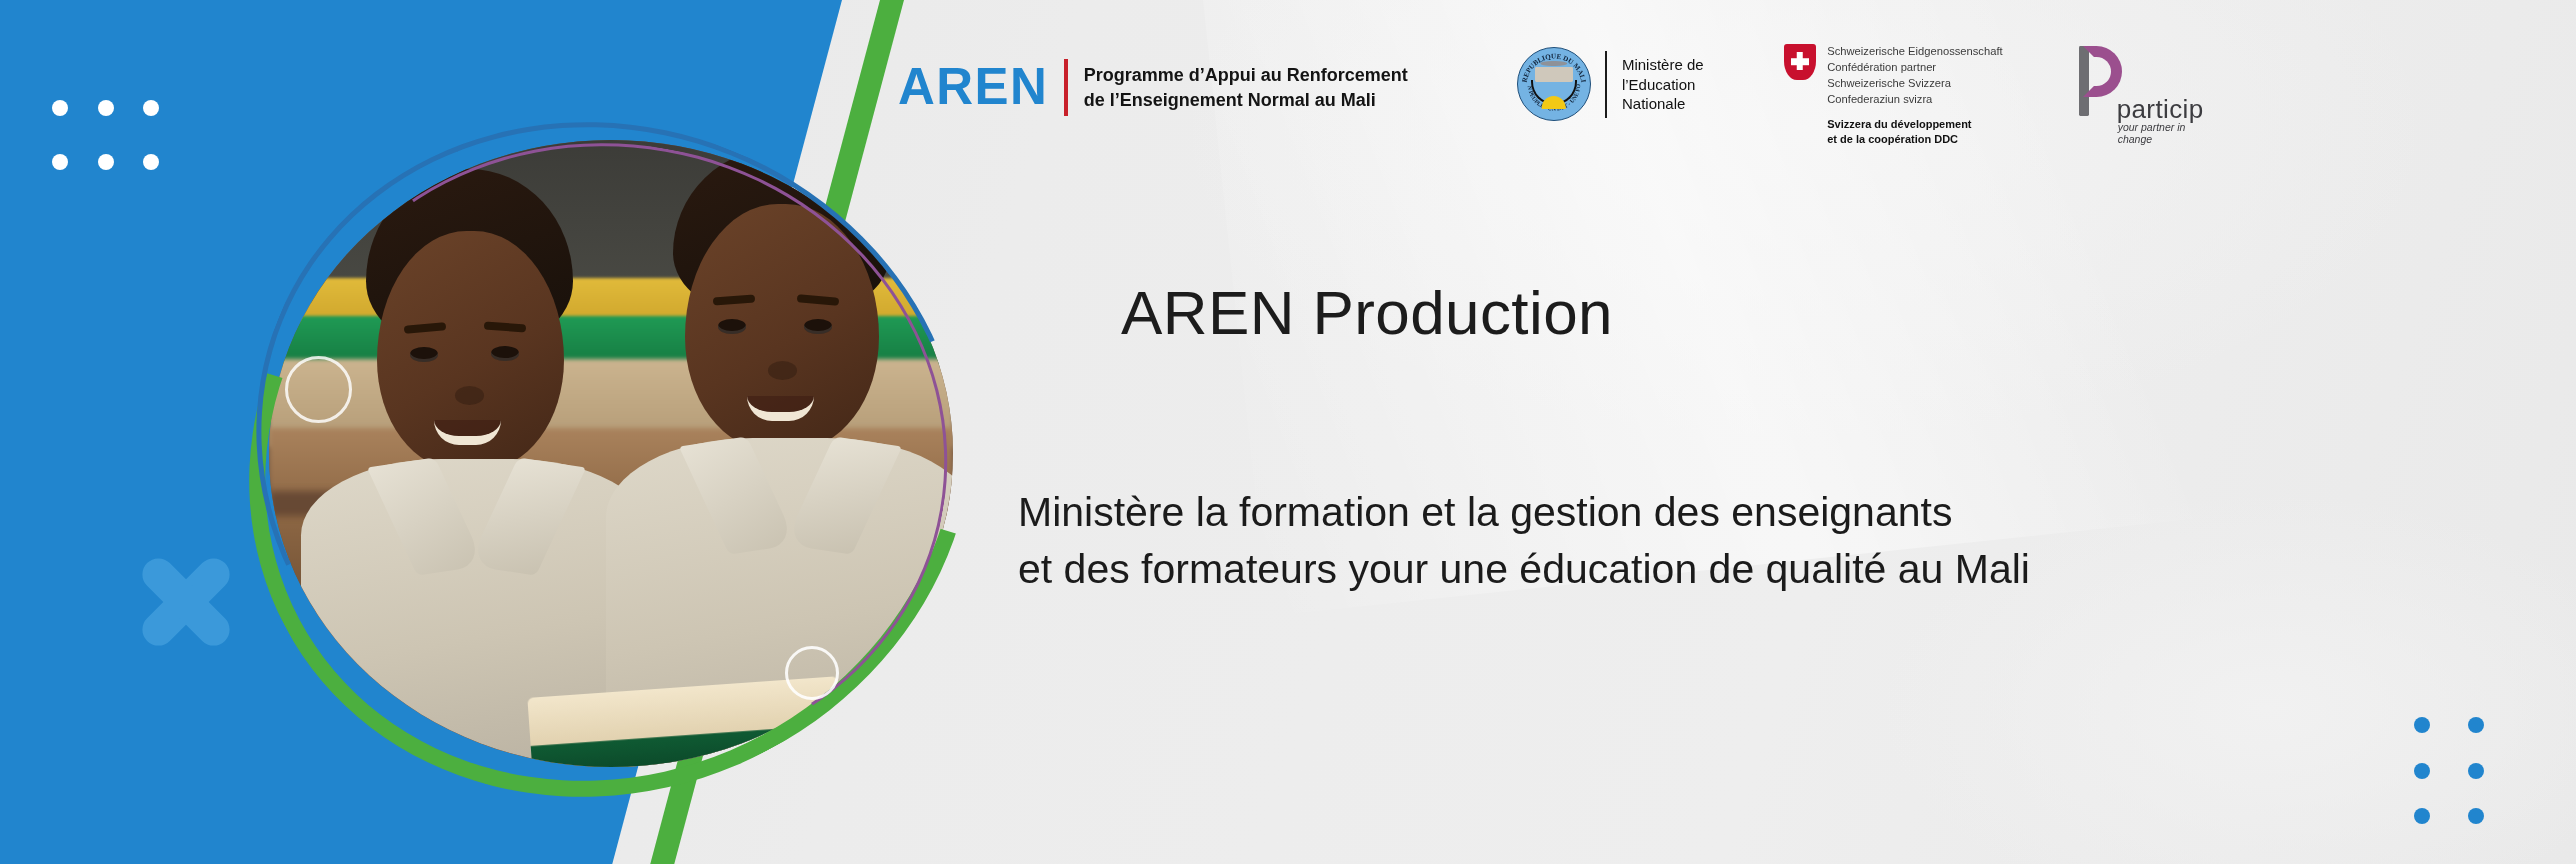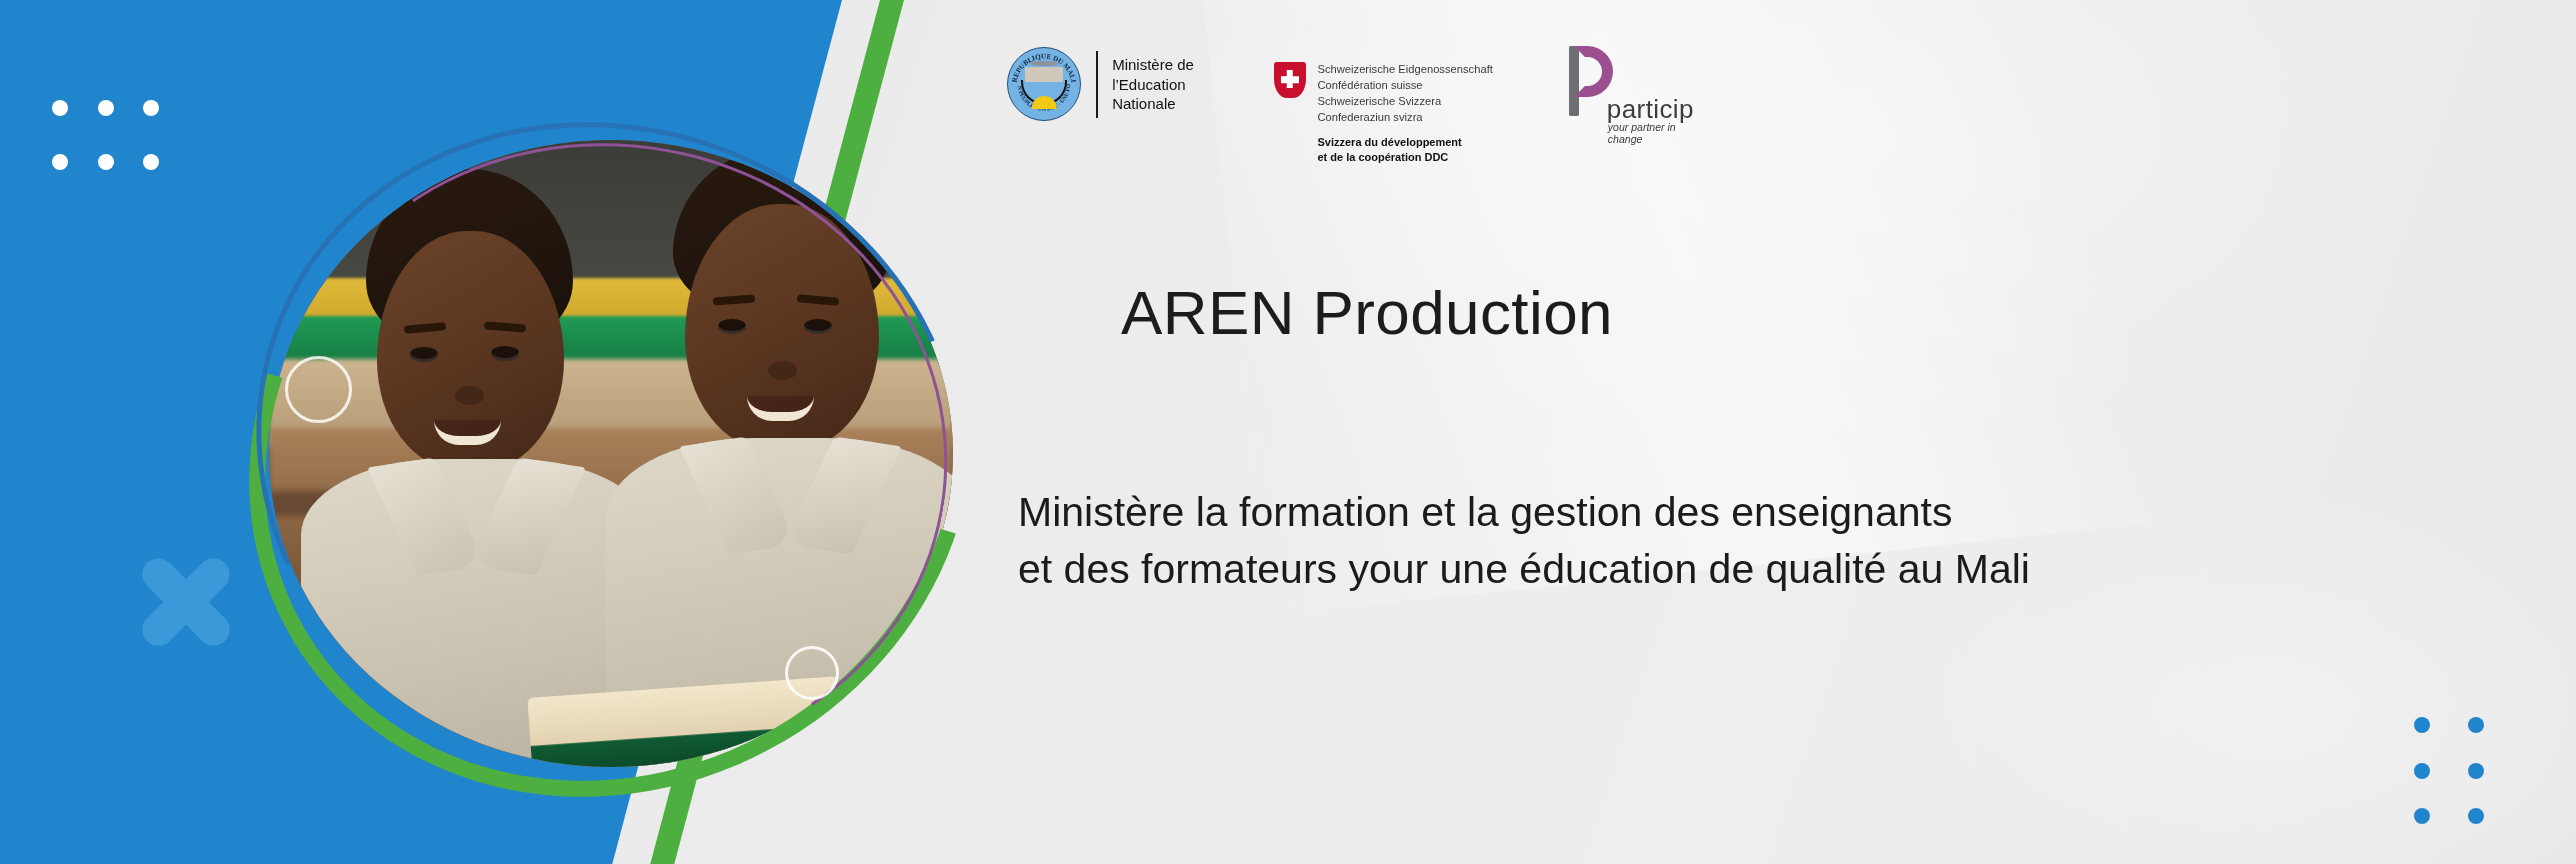--- a/index.html
+++ b/index.html
@@ -221,21 +221,21 @@
     width:24.6px; height:12.3px; background:#f2c915; border-radius:12.3px 12.3px 0 0;
   }
   .mali-seal .bow {
     position:absolute; left:50%; top:44%; transform:translateX(-50%);
     width:46px; height:24.6px; border:2.9px solid #111; border-top:none;
     border-radius:0 0 29px 29px;
   }
   .men-bar { width:2.2px; height:67px; background:#1b1b1b; margin:0 14.5px; }
   .men-text { font-size:15px; color:#111; line-height:1.3; font-family:"Liberation Sans", sans-serif; }
 
-  .swiss-logo { display:flex; align-items:flex-start; margin-left:80px; margin-top:19px; }
+  .swiss-logo { display:flex; align-items:flex-start; margin-left:80px; margin-top:1px; }
   .swiss-shield {
     position:relative; width:32px; height:36px; flex:none;
     background:#c8102e; border-radius:2.9px 2.9px 13px 13px/2.9px 2.9px 19px 19px;
   }
   .swiss-shield .cross-v, .swiss-shield .cross-h {
     position:absolute; background:#fff;
   }
   .swiss-shield .cross-v { left:50%; top:8px; transform:translateX(-50%); width:6.5px; height:18px; }
   .swiss-shield .cross-h { top:50%; left:50%; transform:translate(-50%,-58%); width:18px; height:6.5px; }
   .swiss-text { margin-left:11.6px; }
@@ -346,20 +346,28 @@
 
     <div class="ring-green"></div>
     <div class="ring-blue"></div>
     <div class="ring-purple"></div>
 
     <div class="ring-accent" style="left:533px; top:519px; width:54px; height:54px;"></div>
   </div>
 
   <div class="logo-row">
 
+    <div class="aren-logo">
+      <div class="aren-word">AREN</div>
+      <div class="aren-bar"></div>
+      <div class="aren-tagline">
+        <div>Programme d’Appui au Renforcement</div>
+        <div>de l’Enseignement Normal au Mali</div>
+      </div>
+    </div>
 
     <div class="men-logo">
       <div class="mali-seal">
         <svg class="seal-ring-text" viewBox="0 0 102 102" xmlns="http://www.w3.org/2000/svg" aria-hidden="true">
           <defs>
             <path id="arcTop" d="M 12 54 A 39 39 0 0 1 90 54"></path>
             <path id="arcBot" d="M 14 52 A 37 37 0 0 0 88 52"></path>
           </defs>
           <text font-size="10" font-family="Liberation Serif, serif" fill="#10233a" font-weight="bold">
             <textPath href="#arcTop" startOffset="50%" text-anchor="middle">REPUBLIQUE DU MALI</textPath>
@@ -381,21 +389,21 @@
       </div>
     </div>
 
     <div class="swiss-logo">
       <div class="swiss-shield">
         <span class="cross-v"></span>
           <span class="cross-h"></span>
       </div>
       <div class="swiss-text">
         <div class="line">Schweizerische Eidgenossenschaft</div>
-        <div class="line">Confédération suisse</div>
+        <div class="line">Confédération partner</div>
         <div class="line">Schweizerische Svizzera</div>
         <div class="line">Confederaziun svizra</div>
         <div class="bold">Svizzera du développement</div>
         <div class="bold" style="margin-top:0">et de la coopération DDC</div>
       </div>
     </div>
 
     <div class="particip-logo">
       <span class="p-stem"></span>
       <span class="p-bowl"></span>

